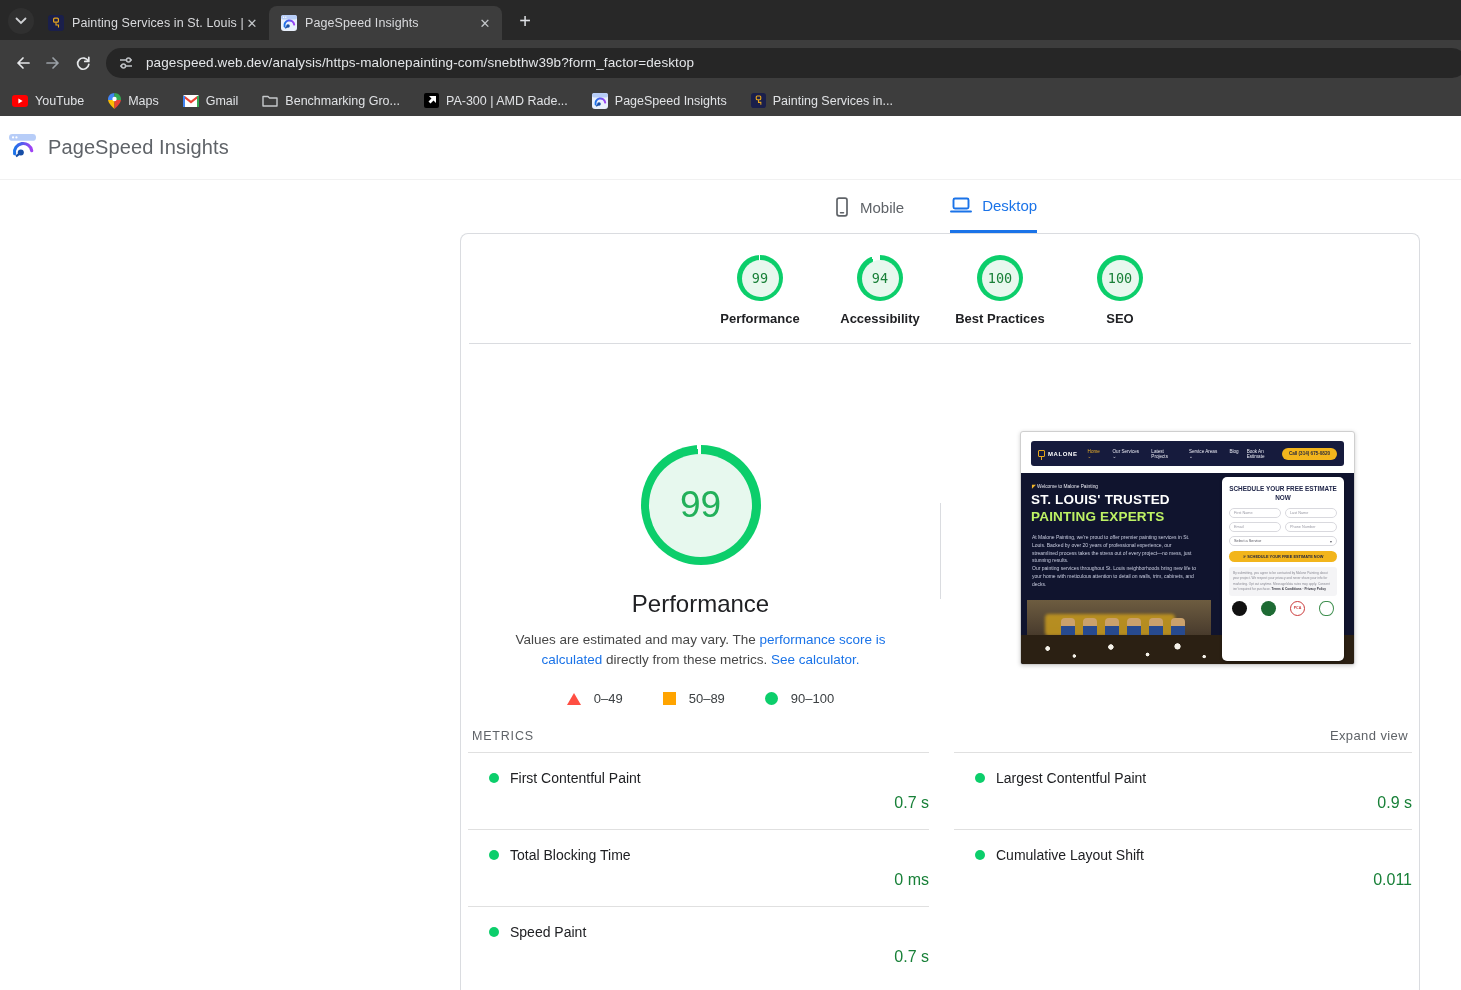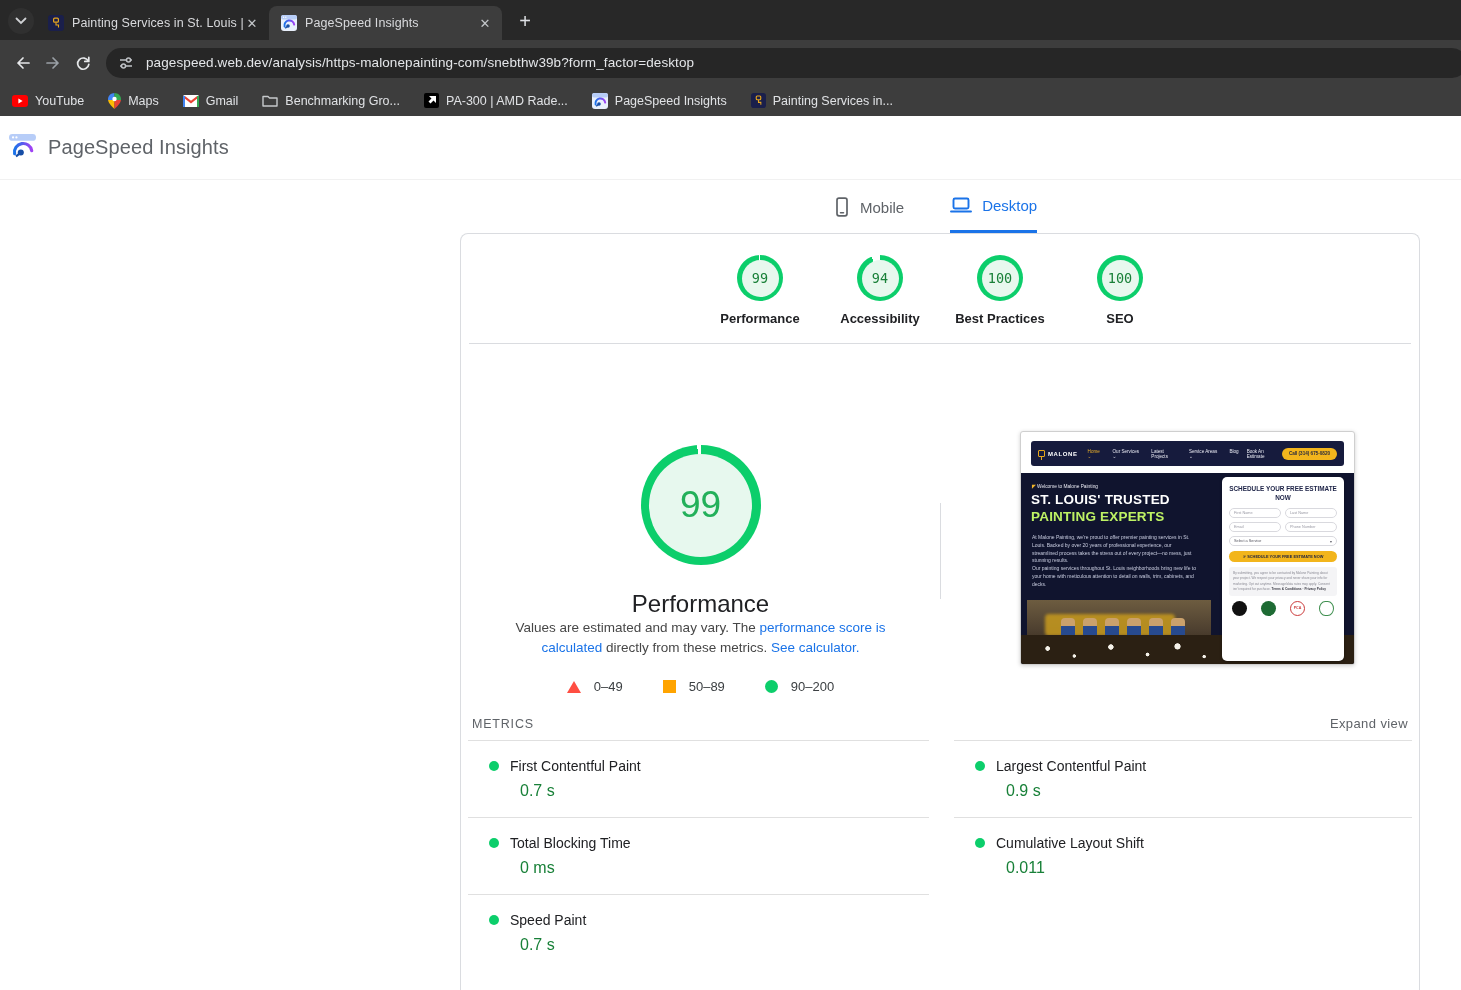--- a/index.html
+++ b/index.html
@@ -56,21 +56,21 @@
   .score-label { margin-top:10px; padding-bottom:17px; font-size:13px; font-weight:600; color:#202124; }
   .scores-divider { height:1px; background:#dadce0; margin:0 8px; }
 
   .gauge-section { display:flex; position:relative; }
   .left-col { width:479px; display:flex; flex-direction:column; align-items:center; }
   .big-gauge { margin-top:101px; width:120px; height:120px; border-radius:50%;
                display:flex; align-items:center; justify-content:center; }
   .big-gauge .in { width:103px; height:103px; border-radius:50%; background:#e7f8ee; display:flex;
                    align-items:center; justify-content:center; font-size:37px; color:#23b05a; }
   .gauge-title { margin-top:25px; font-size:24px; color:#202124; }
-  .gauge-desc { margin-top:0; width:432px; text-align:center; font-size:13.5px;
+  .gauge-desc { margin-top:12px; width:432px; text-align:center; font-size:13.5px;
                 line-height:20px; color:#474747; }
   .gauge-desc a { color:#1a73e8; text-decoration:none; cursor:pointer; }
   .legend { margin-top:21px; display:flex; gap:40px; align-items:center;
             font-size:13px; color:#3c4043; }
   .leg { display:flex; align-items:center; gap:13px; }
   .m-tri { width:0; height:0; border-left:7px solid transparent; border-right:7px solid transparent;
            border-bottom:12px solid #ff4e42; }
   .m-sq { width:13px; height:13px; background:#ffa400; }
   .m-cir { width:13px; height:13px; border-radius:50%; background:#0cce6b; }
   .col-divider { position:absolute; left:479px; top:159px; height:96px; width:1px; background:#dadce0; }
@@ -136,21 +136,21 @@
   .badge.b4 { background:#fff; border:1.5px solid #3f8f4f; border-radius:50% / 60%; }
 
   
   .metrics-head { margin-top:22px; padding:0 11px; display:flex; justify-content:space-between;
                   align-items:center; }
   .metrics-label { font-size:12.5px; color:#5f6368; letter-spacing:.8px; }
   .expand { font-size:13px; color:#5f6368; letter-spacing:.4px; cursor:pointer; }
   .metrics-underline { margin:9px 7px 0; display:flex; justify-content:space-between; }
   .metrics-underline div { height:1px; background:#e0e0e0; }
   .metrics-underline .l { width:461px; } .metrics-underline .r { width:458px; }
-  .mgrid { margin:0 7px; display:grid; grid-template-columns:461px 458px; column-gap:25px; }
+  .mgrid { margin:0 7px; display:grid; grid-template-columns:461px 458px; column-gap:25px;text-align:right; }
   .mcell { padding:17px 0 0 21px; height:77px; }
   .mcell.bb { border-bottom:1px solid #e0e0e0; }
   .m-row { display:flex; align-items:center; gap:11px; }
   .m-dot { width:10px; height:10px; border-radius:50%; background:#0cce6b; }
   .m-name { font-size:14px; color:#202124; }
   .m-value { margin-left:31px; margin-top:8px; font-size:16px; color:#188038; }
 </style>
 </head>
 <body>
 
@@ -381,21 +381,21 @@
           <div class="leg">
               <span class="m-tri"></span>
               <span>0–49</span>
             </div>
           <div class="leg">
               <span class="m-sq"></span>
               <span>50–89</span>
             </div>
           <div class="leg">
               <span class="m-cir"></span>
-              <span>90–200</span>
+              <span>90–100</span>
             </div>
         </div>
       </div>
       <div class="col-divider"></div>
       <div class="right-col">
         <div class="thumb">
           <div class="t-header">
             <div class="t-brand">
                 <span class="t-roller"></span>
                 <span>MALONE</span>

